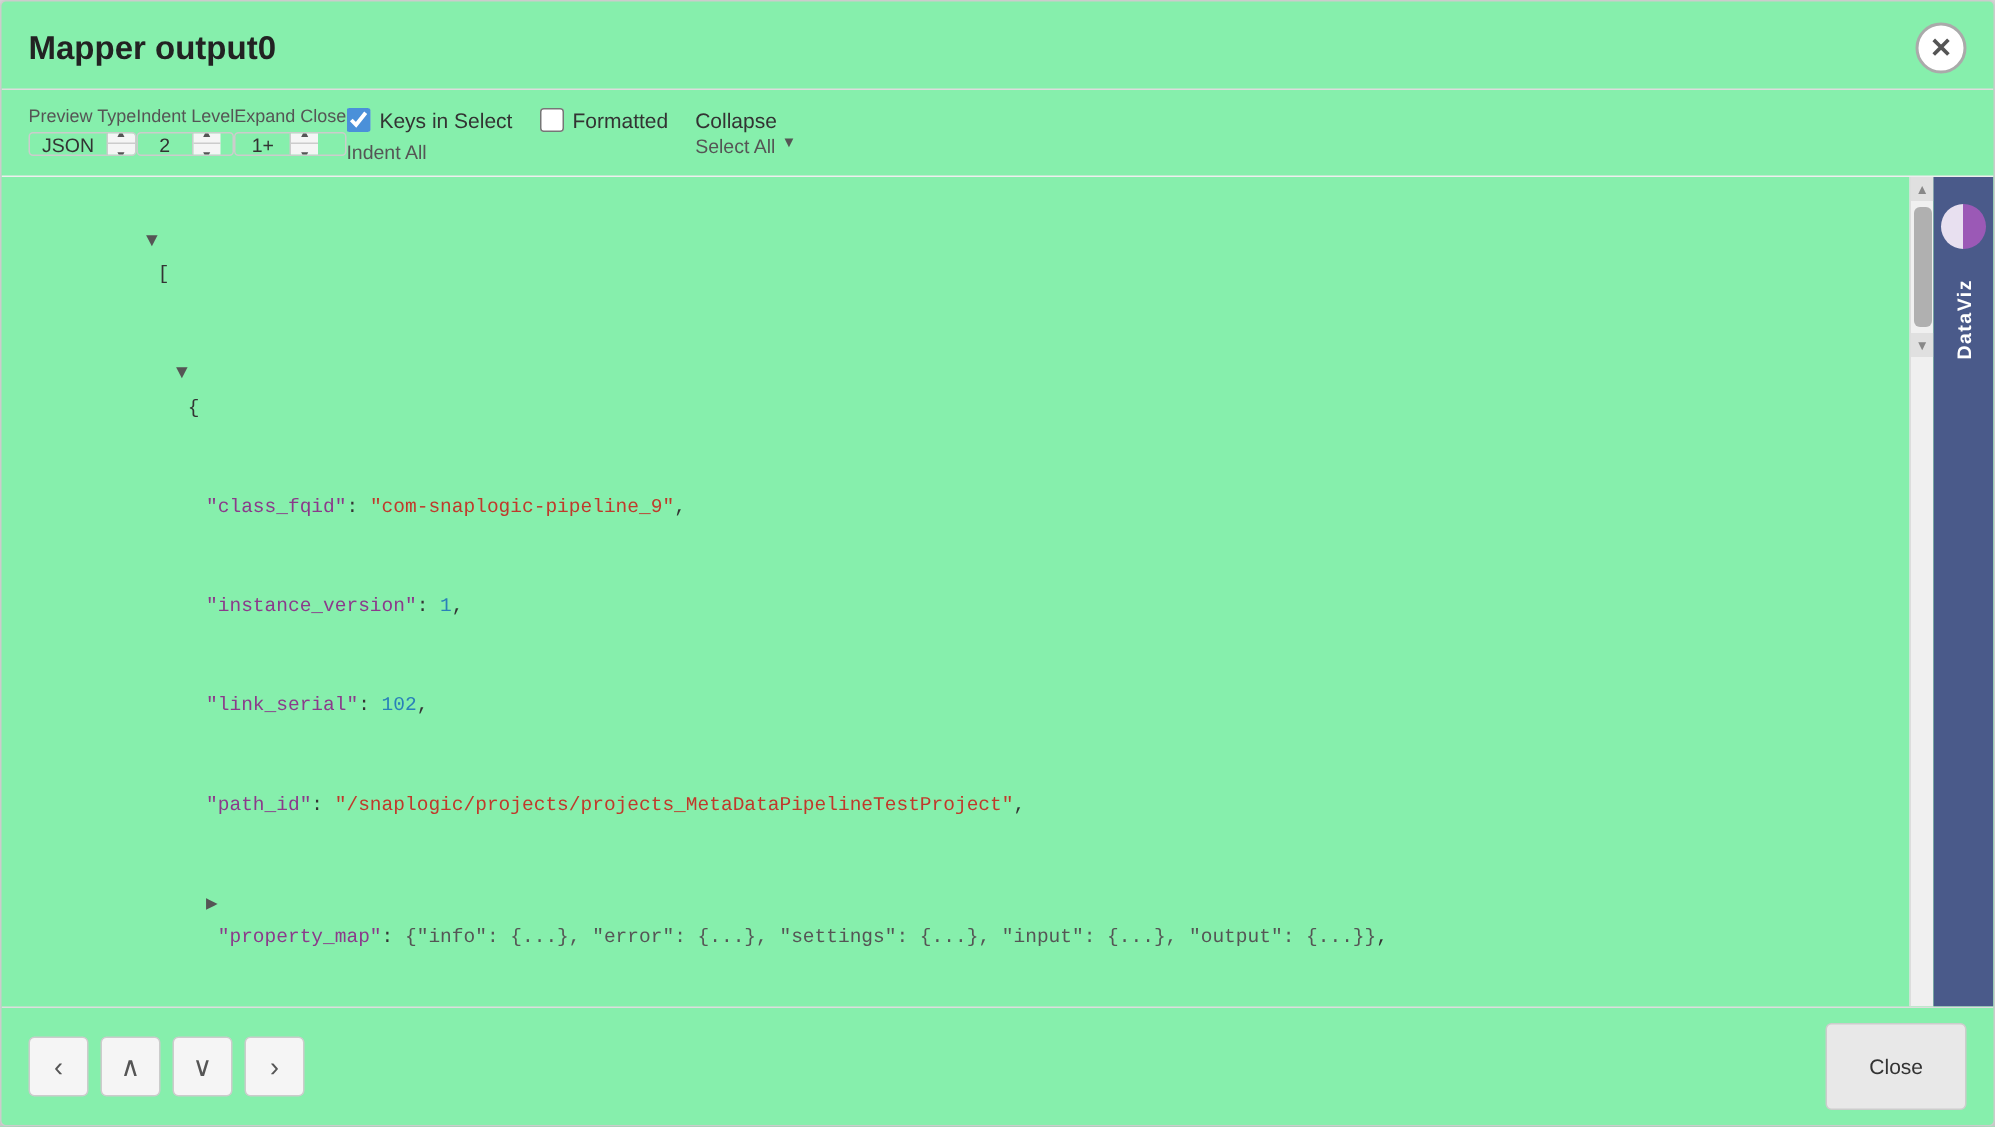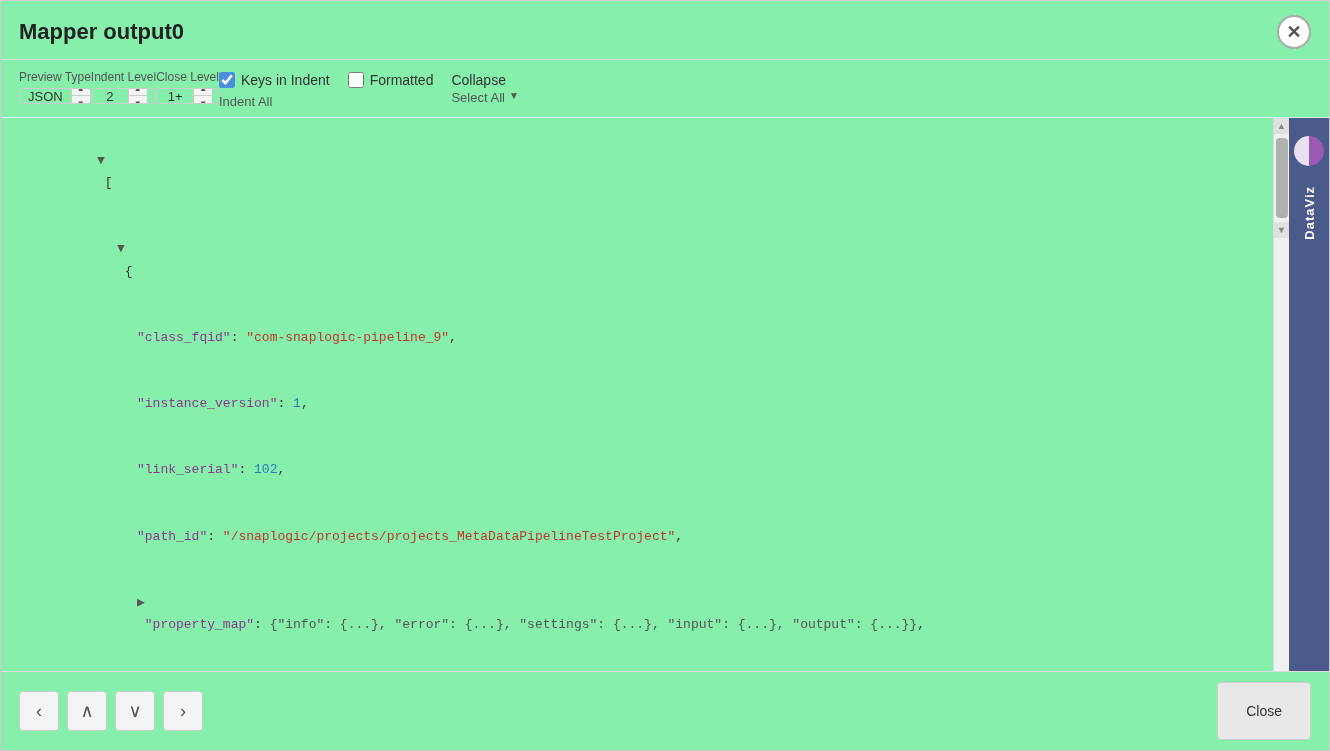--- a/index.html
+++ b/index.html
@@ -303,36 +303,36 @@
       <div class="spinner-input">
         <span class="spinner-value">2</span>
         <div class="spinner-arrows">
           <div class="spinner-arrow">▲</div>
           <div class="spinner-arrow">▼</div>
         </div>
       </div>
     </div>
 
     <div class="toolbar-group">
-      <span class="toolbar-label">Close Level</span>
+      <span class="toolbar-label">Expand Close</span>
       <div class="spinner-input">
         <span class="spinner-value">1+</span>
         <div class="spinner-arrows">
           <div class="spinner-arrow">▲</div>
           <div class="spinner-arrow">▼</div>
         </div>
       </div>
     </div>
 
     <div class="checkboxes-group">
 
       <div class="checkbox-item">
         <div class="checkbox-row">
           <input type="checkbox" class="checkbox-input" checked="" style="">
-          <span class="checkbox-label">Keys in Indent</span>
+          <span class="checkbox-label">Keys in Select</span>
         </div>
         <a class="action-link">Indent All</a>
       </div>
 
 
       <div class="checkbox-item">
         <div class="checkbox-row">
           <input type="checkbox" class="checkbox-input" style="">
           <span class="checkbox-label">Formatted</span>
         </div>

